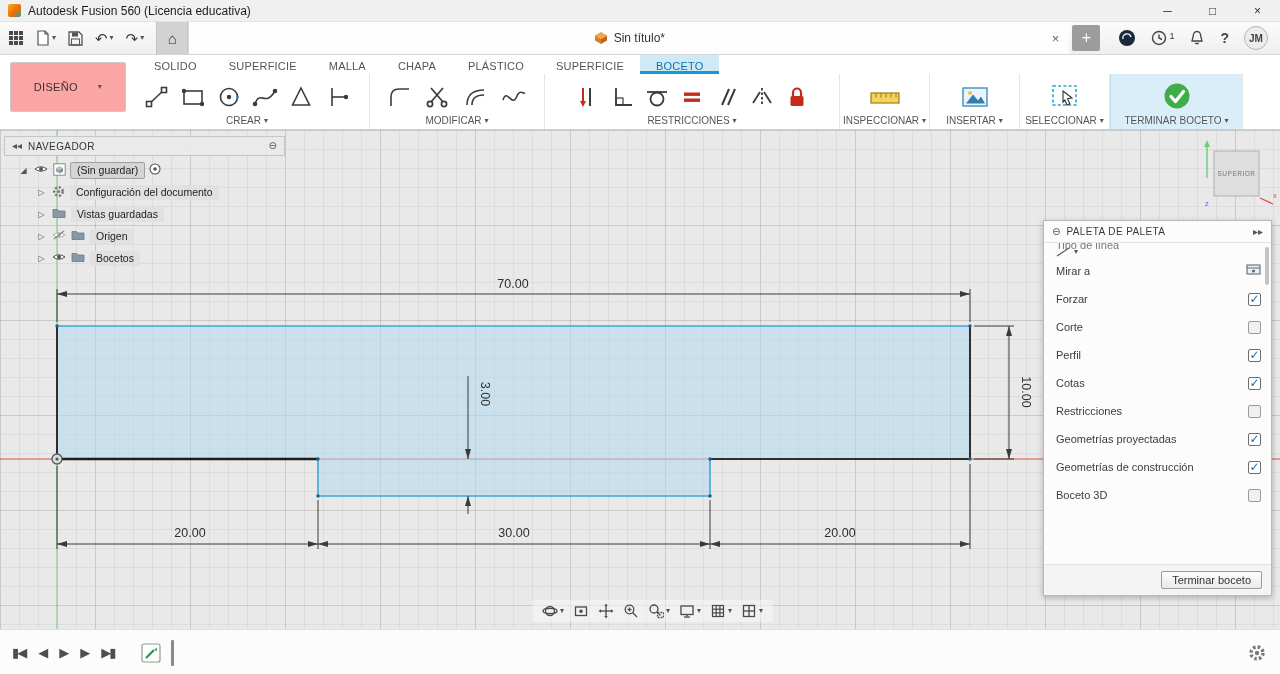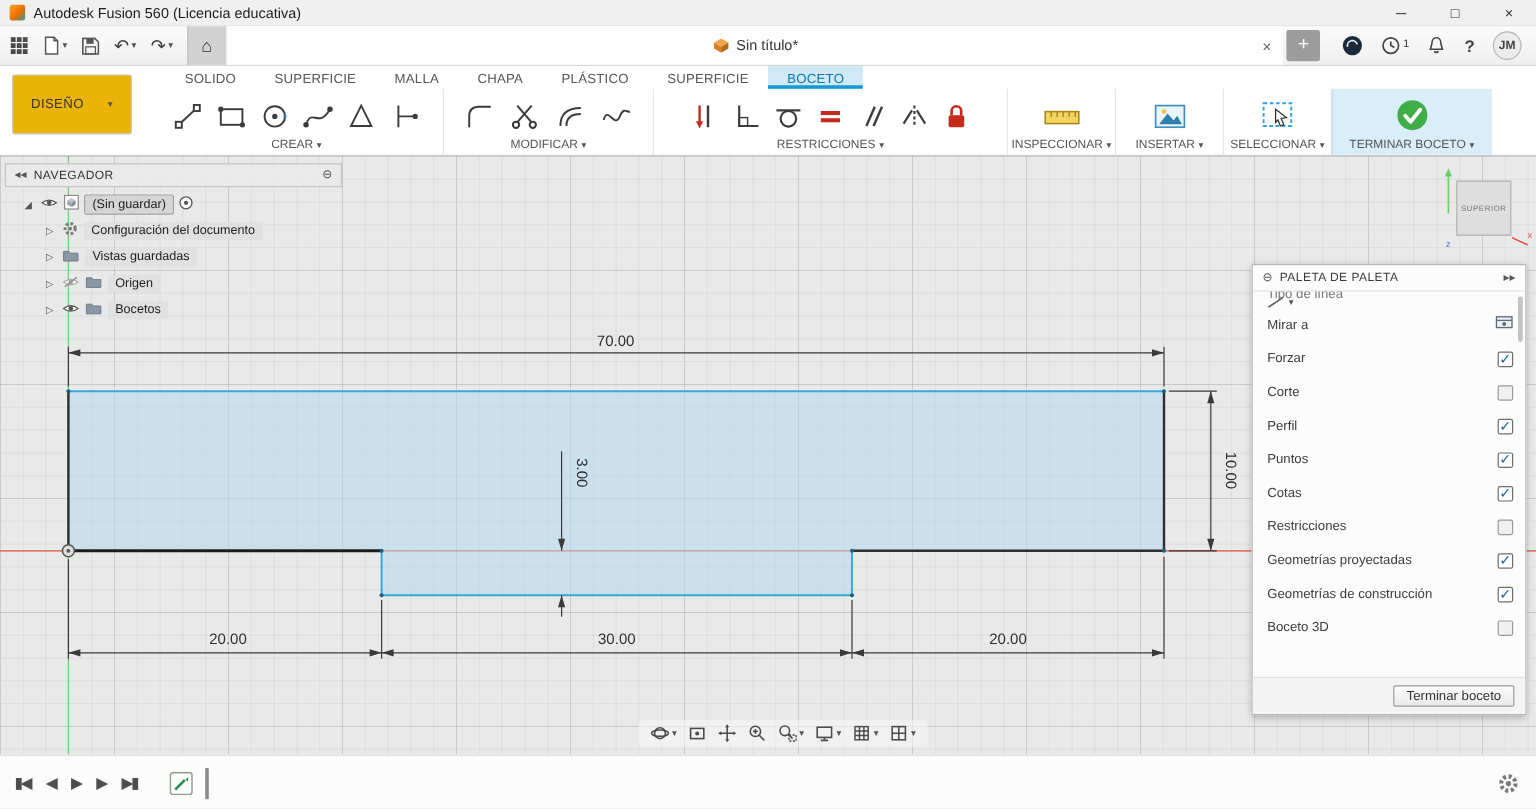--- a/index.html
+++ b/index.html
@@ -44,21 +44,21 @@
   .tools-row{height:55px;display:flex;padding-left:125px;}
   .group{border-right:1px solid #e6e6e6;display:flex;flex-direction:column;align-items:center;
          justify-content:space-between;padding:4px 0 3px;}
   .group-icons{display:flex;align-items:center;justify-content:center;flex:1;}
   .group-label{font-size:10px;color:#555;display:flex;gap:3px;align-items:center;white-space:nowrap;}
   .g-crear{width:245px}.g-mod{width:175px}.g-res{width:295px}.g-insp{width:90px}
   .g-ins{width:90px}.g-sel{width:90px}
   .g-fin{width:133px;background:#d9eef9;border-left:1px solid #bfe0f0;}
   .g-crear .group-icons{gap:6px}.g-mod .group-icons{gap:8px}.g-res .group-icons{gap:9px}
   .tool{display:flex;align-items:center;justify-content:center;}
-  .design-btn{position:absolute;left:10px;top:7px;width:100px;height:50px;background:#eab308;border:1px solid #c9c9c9;
+  .design-btn{position:absolute;left:10px;top:7px;width:116px;height:50px;background:#fca5a5;border:1px solid #c9c9c9;
               border-radius:2px;display:flex;align-items:center;justify-content:center;gap:20px;font-size:11px;
               color:#333;z-index:2;letter-spacing:.3px;}
 
   
   .canvas{position:relative;height:499px;background-color:#e9e9e9;
     background-image:
       linear-gradient(to right, rgba(0,0,0,0.05) 1px, transparent 1px),
       linear-gradient(to bottom, rgba(0,0,0,0.05) 1px, transparent 1px),
       linear-gradient(to right, rgba(0,0,0,0.085) 1px, transparent 1px),
       linear-gradient(to bottom, rgba(0,0,0,0.085) 1px, transparent 1px);
@@ -624,24 +624,20 @@
       </div>
       <div class="sp-row">
         <span class="sp-label">Corte</span>
         <span class="cb" data-checked="false"></span>
       </div>
       <div class="sp-row">
         <span class="sp-label">Perfil</span>
         <span class="cb" data-checked="true"></span>
       </div>
       <div class="sp-row">
-        <span class="sp-label">Puntos</span>
-        <span class="cb" data-checked="true"></span>
-      </div>
-      <div class="sp-row">
         <span class="sp-label">Cotas</span>
         <span class="cb" data-checked="true"></span>
       </div>
       <div class="sp-row">
         <span class="sp-label">Restricciones</span>
         <span class="cb" data-checked="false"></span>
       </div>
       <div class="sp-row">
         <span class="sp-label">Geometrías proyectadas</span>
         <span class="cb" data-checked="true"></span>

